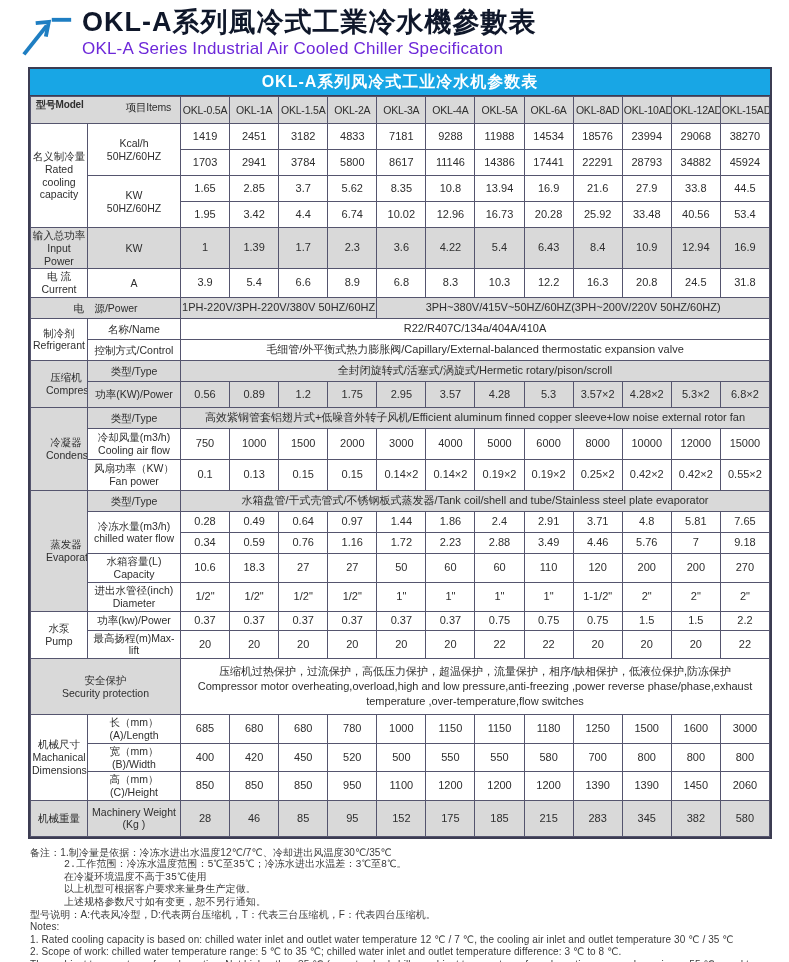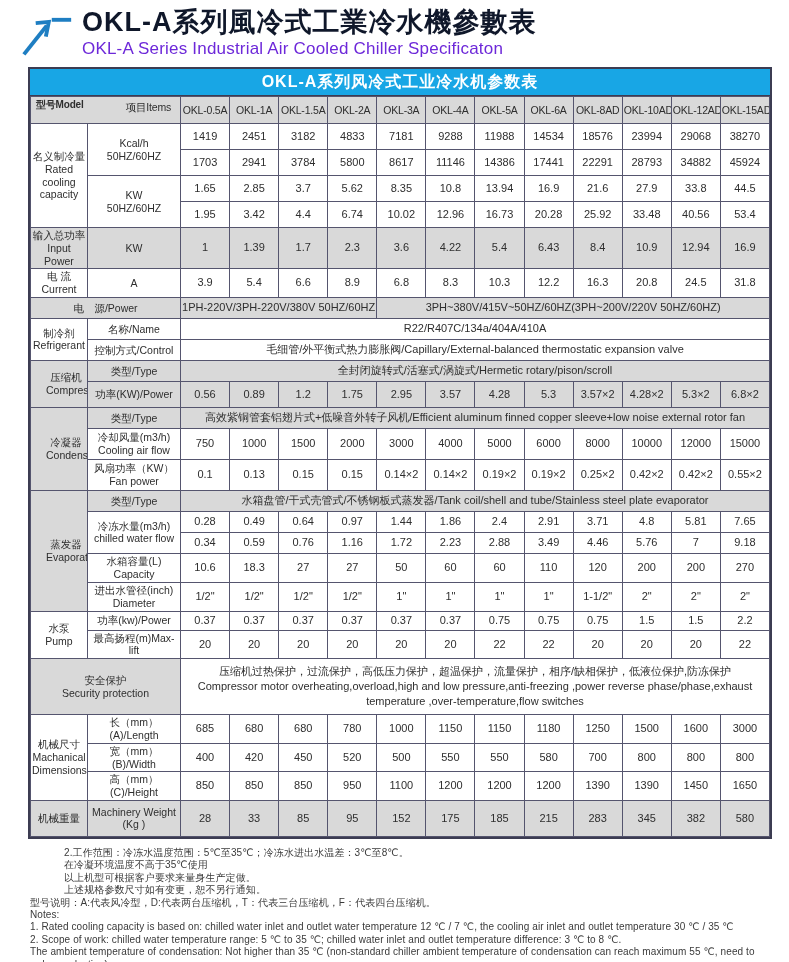--- a/index.html
+++ b/index.html
@@ -52,21 +52,21 @@
         var(--border) calc(50% - 0.7px),
         var(--border) calc(50% + 0.7px),
         rgba(0,0,0,0) calc(50% + 0.7px)),
       var(--shade);
   }
   .corner .cm{position:absolute;left:5px;bottom:12px;font-size:10px;font-weight:bold;}
   .corner .ci{position:absolute;right:9px;top:4px;font-size:10.5px;}
 
   .notes{margin:8px 0 0 30px;width:750px;}
   .nl{font-size:10px;line-height:12.4px;color:#3a3a3a;letter-spacing:0.1px;}
-  .nl.i1{padding-left:34px;}
+  .nl.i1{padding-left:34px;font-family:Liberation Mono, monospace;}
 </style>
 </head>
 <body>
 
 <div class="page">
 
   <div class="hdr">
     <span class="logo">
       <svg viewBox="0 0 64 56" width="54" height="52" aria-hidden="true">
         <g stroke="#1e7ec2" stroke-width="4.6" fill="none" stroke-linecap="butt">
@@ -437,44 +437,45 @@
             <td>850</td>
             <td>850</td>
             <td>950</td>
             <td>1100</td>
             <td>1200</td>
             <td>1200</td>
             <td>1200</td>
             <td>1390</td>
             <td>1390</td>
             <td>1450</td>
-            <td>1650</td>
+            <td>2060</td>
           </tr>
           <tr class="shade" style="height: 36px;">
             <td class="cat">机械重量</td>
             <td class="lab">Machinery Weight
 (Kg )</td>
             <td>28</td>
-            <td>33</td>
+            <td>46</td>
             <td>85</td>
             <td>95</td>
             <td>152</td>
             <td>175</td>
             <td>185</td>
             <td>215</td>
             <td>283</td>
             <td>345</td>
             <td>382</td>
             <td>580</td>
           </tr>
         </tbody>
     </table>
   </div>
 
   <div class="notes" id="notes">
+      <div class="nl i0">备注：1.制冷量是依据：冷冻水进出水温度12℃/7℃、冷却进出风温度30℃/35℃</div>
       <div class="nl i1">2.工作范围：冷冻水温度范围：5℃至35℃；冷冻水进出水温差：3℃至8℃。</div>
       <div class="nl i1">在冷凝环境温度不高于35℃使用</div>
       <div class="nl i1">以上机型可根据客户要求来量身生产定做。</div>
       <div class="nl i1">上述规格参数尺寸如有变更，恕不另行通知。</div>
       <div class="nl i0">型号说明：A:代表风冷型，D:代表两台压缩机，T：代表三台压缩机，F：代表四台压缩机。</div>
       <div class="nl i0">Notes:</div>
       <div class="nl i0">1. Rated cooling capacity is based on: chilled water inlet and outlet water temperature 12 ℃ / 7 ℃, the cooling air inlet and outlet temperature 30 ℃ / 35 ℃</div>
       <div class="nl i0">2. Scope of work: chilled water temperature range: 5 ℃ to 35 ℃; chilled water inlet and outlet temperature difference: 3 ℃ to 8 ℃.</div>
       <div class="nl i0">The ambient temperature of condensation: Not higher than 35 ℃ (non-standard chiller ambient temperature of condensation can reach maximum 55 ℃, need to order production).</div>
     </div>

